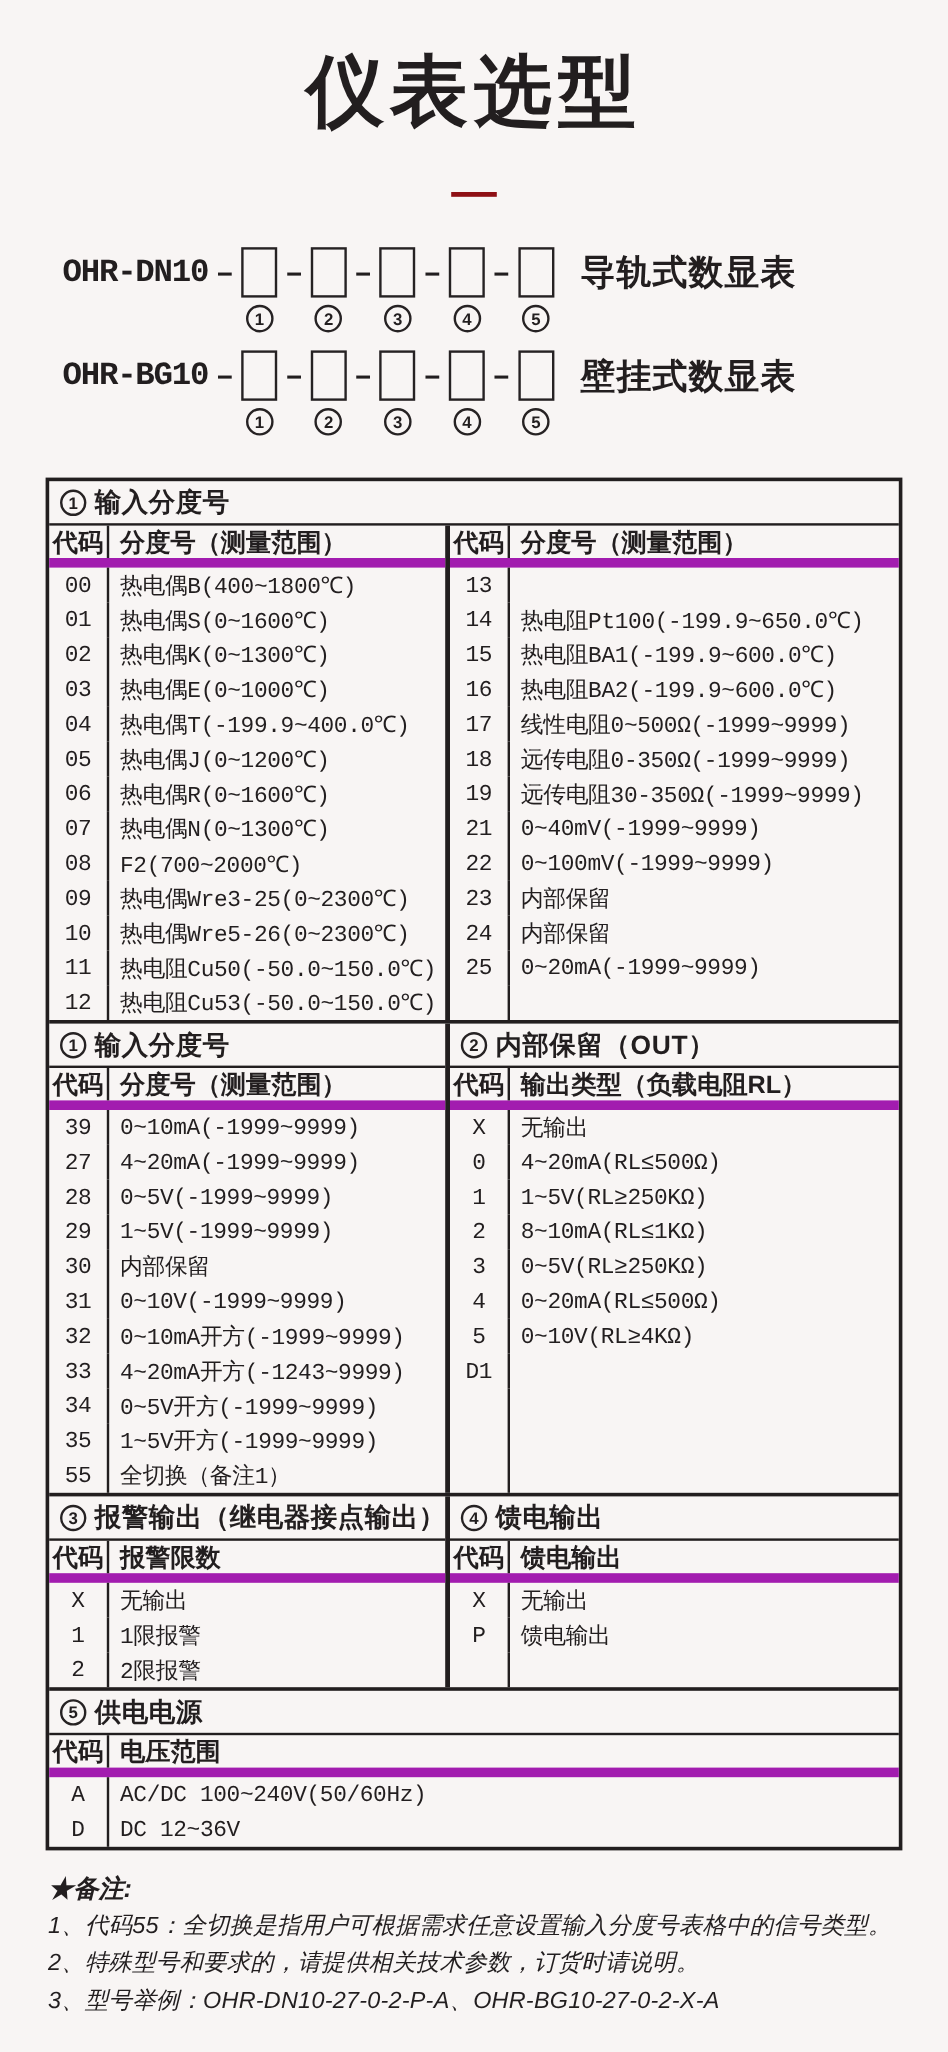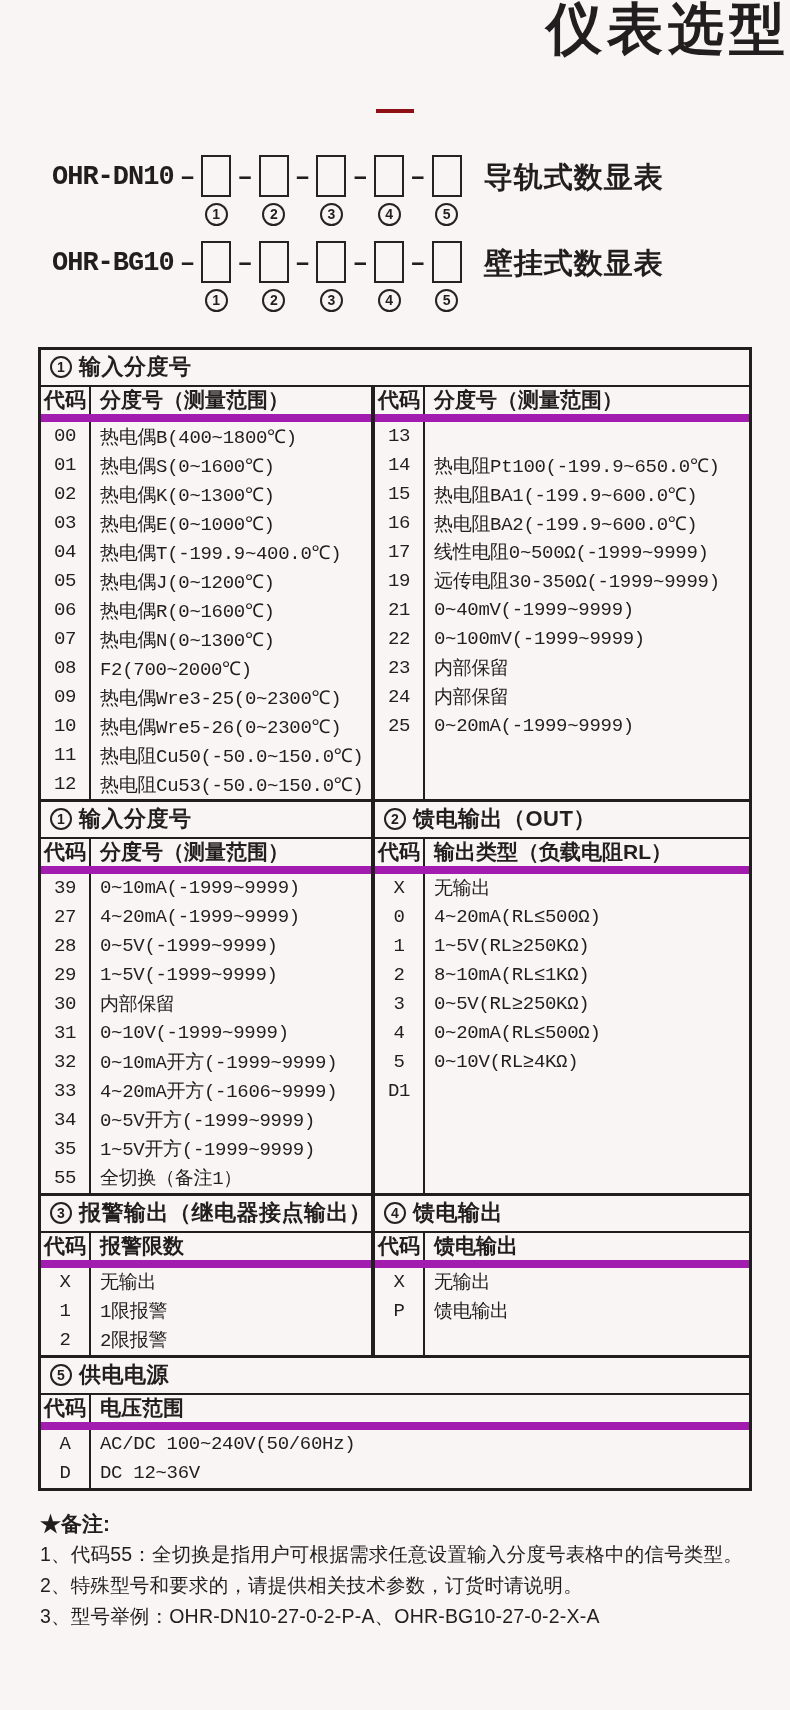--- a/index.html
+++ b/index.html
@@ -5,22 +5,22 @@
   * { box-sizing: border-box; }
   html, body { margin: 0; padding: 0; }
   body {
     width: 790px; height: 1710px;
     background: #f8f5f4;
     color: #221e1f;
     font-family: "Liberation Sans", sans-serif;
     overflow: hidden;
   }
   .title {
-    font-size: 56px; font-weight: 900; text-align: right;
-    letter-spacing: 5px; line-height: 1.05;
+    font-size: 65px; font-weight: 900; text-align: center;
+    padding-top: 42px; letter-spacing: 5px; line-height: 1.05;
   }
   .title-dash {
     width: 38px; height: 4px; background: #8e1014;
     margin: 50px auto 0 auto;
   }
   .models { margin: 42px 12px 0 52px; }
   .model-line { display: flex; align-items: flex-start; height: 86px; }
   .model-prefix {
     font-family: "Liberation Mono", monospace; font-weight: bold;
     font-size: 27px; line-height: 44px; letter-spacing: -1px;
@@ -71,21 +71,21 @@
   .celldesc {
     flex: 1; min-width: 0; display: flex; align-items: center;
     padding-left: 9px; white-space: nowrap;
   }
   .trow {
     display: flex; align-items: stretch; height: 29px; flex: none;
     font-family: "Liberation Mono", monospace;
     font-size: 19px; letter-spacing: -0.3px; white-space: nowrap;
   }
   .trow.filler { flex: 1; height: auto; min-height: 0; }
-  .notes { margin: 18px 0 0 40px; width: 716px; }
+  .notes { margin: 18px 0 0 40px; width: 716px; font-style: italic; }
   .notes-title { font-weight: bold; font-size: 21px; line-height: 30px; }
   .note-item { font-size: 19.5px; line-height: 31px; letter-spacing: 0.2px; white-space: nowrap; }
 </style>
 </head>
 <body>
 
 <div class="page">
   <div class="title">仪表选型</div>
   <div class="title-dash"></div>
   <div class="models">
@@ -235,20 +235,24 @@
             </div>
             <div class="trow">
               <div class="cellcode">16</div>
               <div class="celldesc">热电阻BA2(-199.9~600.0℃)</div>
             </div>
             <div class="trow">
               <div class="cellcode">17</div>
               <div class="celldesc">线性电阻0~500Ω(-1999~9999)</div>
             </div>
             <div class="trow">
+              <div class="cellcode">18</div>
+              <div class="celldesc">远传电阻0-350Ω(-1999~9999)</div>
+            </div>
+            <div class="trow">
               <div class="cellcode">19</div>
               <div class="celldesc">远传电阻30-350Ω(-1999~9999)</div>
             </div>
             <div class="trow">
               <div class="cellcode">21</div>
               <div class="celldesc">0~40mV(-1999~9999)</div>
             </div>
             <div class="trow">
               <div class="cellcode">22</div>
               <div class="celldesc">0~100mV(-1999~9999)</div>
@@ -306,21 +310,21 @@
             <div class="trow">
               <div class="cellcode">31</div>
               <div class="celldesc">0~10V(-1999~9999)</div>
             </div>
             <div class="trow">
               <div class="cellcode">32</div>
               <div class="celldesc">0~10mA开方(-1999~9999)</div>
             </div>
             <div class="trow">
               <div class="cellcode">33</div>
-              <div class="celldesc">4~20mA开方(-1606~9999)</div>
+              <div class="celldesc">4~20mA开方(-1243~9999)</div>
             </div>
             <div class="trow">
               <div class="cellcode">34</div>
               <div class="celldesc">0~5V开方(-1999~9999)</div>
             </div>
             <div class="trow">
               <div class="cellcode">35</div>
               <div class="celldesc">1~5V开方(-1999~9999)</div>
             </div>
             <div class="trow">
@@ -328,21 +332,21 @@
               <div class="celldesc">全切换（备注1）</div>
             </div>
             <div class="trow filler">
               <div class="cellcode"></div>
               <div class="celldesc"></div>
             </div>
           </div>
           <div class="half right">
             <div class="sec-header">
               <div class="circ">2</div>
-              <div class="sec-title">馈电输出（OUT）</div>
+              <div class="sec-title">内部保留（OUT）</div>
             </div>
             <div class="colhead">
               <div class="cellcode">代码</div>
               <div class="celldesc">输出类型（负载电阻RL）</div>
             </div>
             <div class="trow">
               <div class="cellcode">X</div>
               <div class="celldesc">无输出</div>
             </div>
             <div class="trow">

